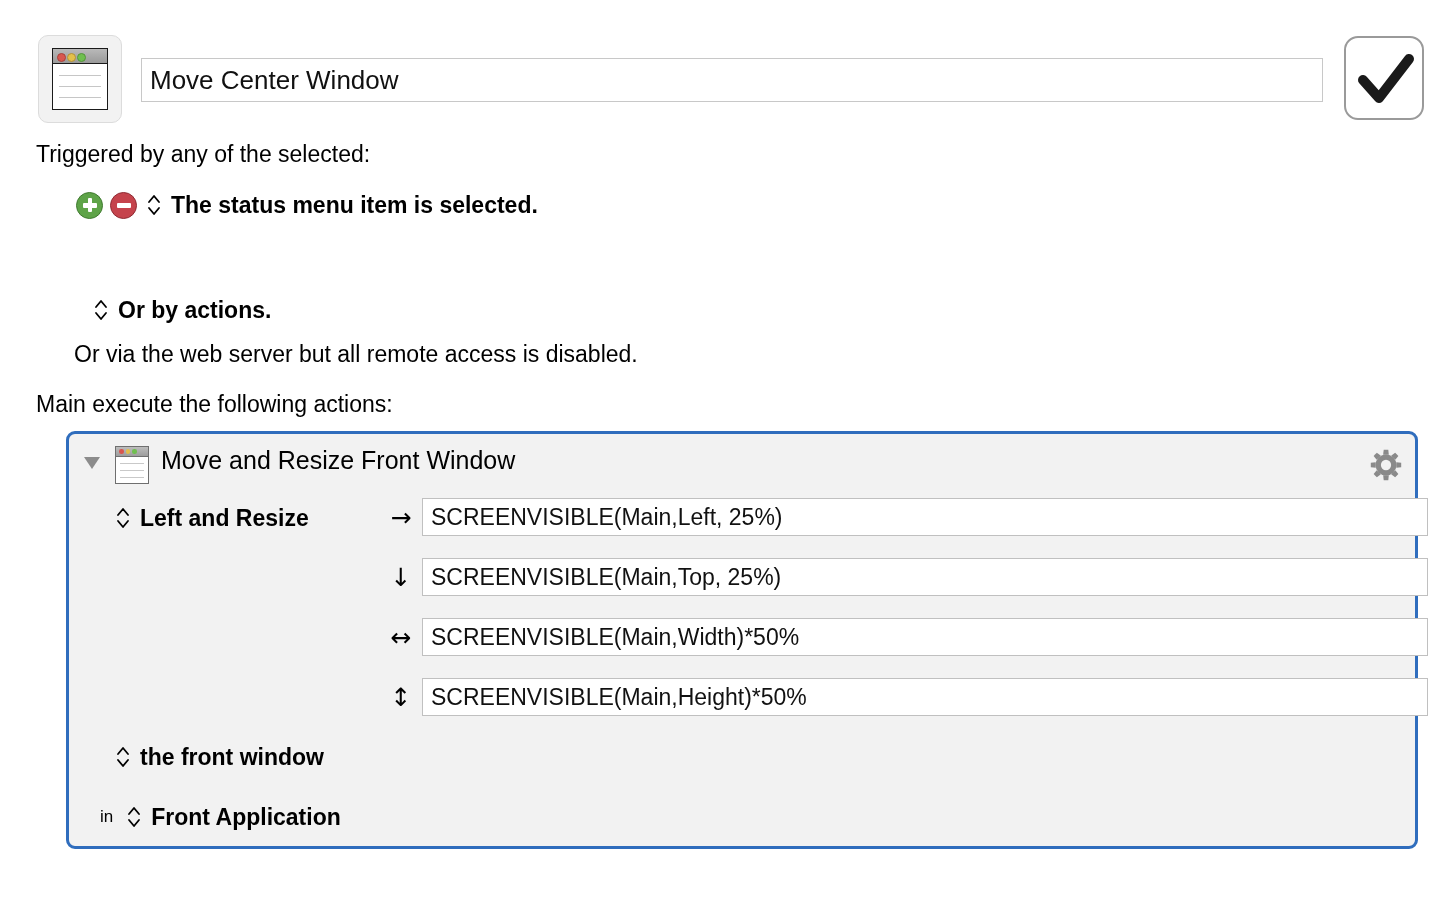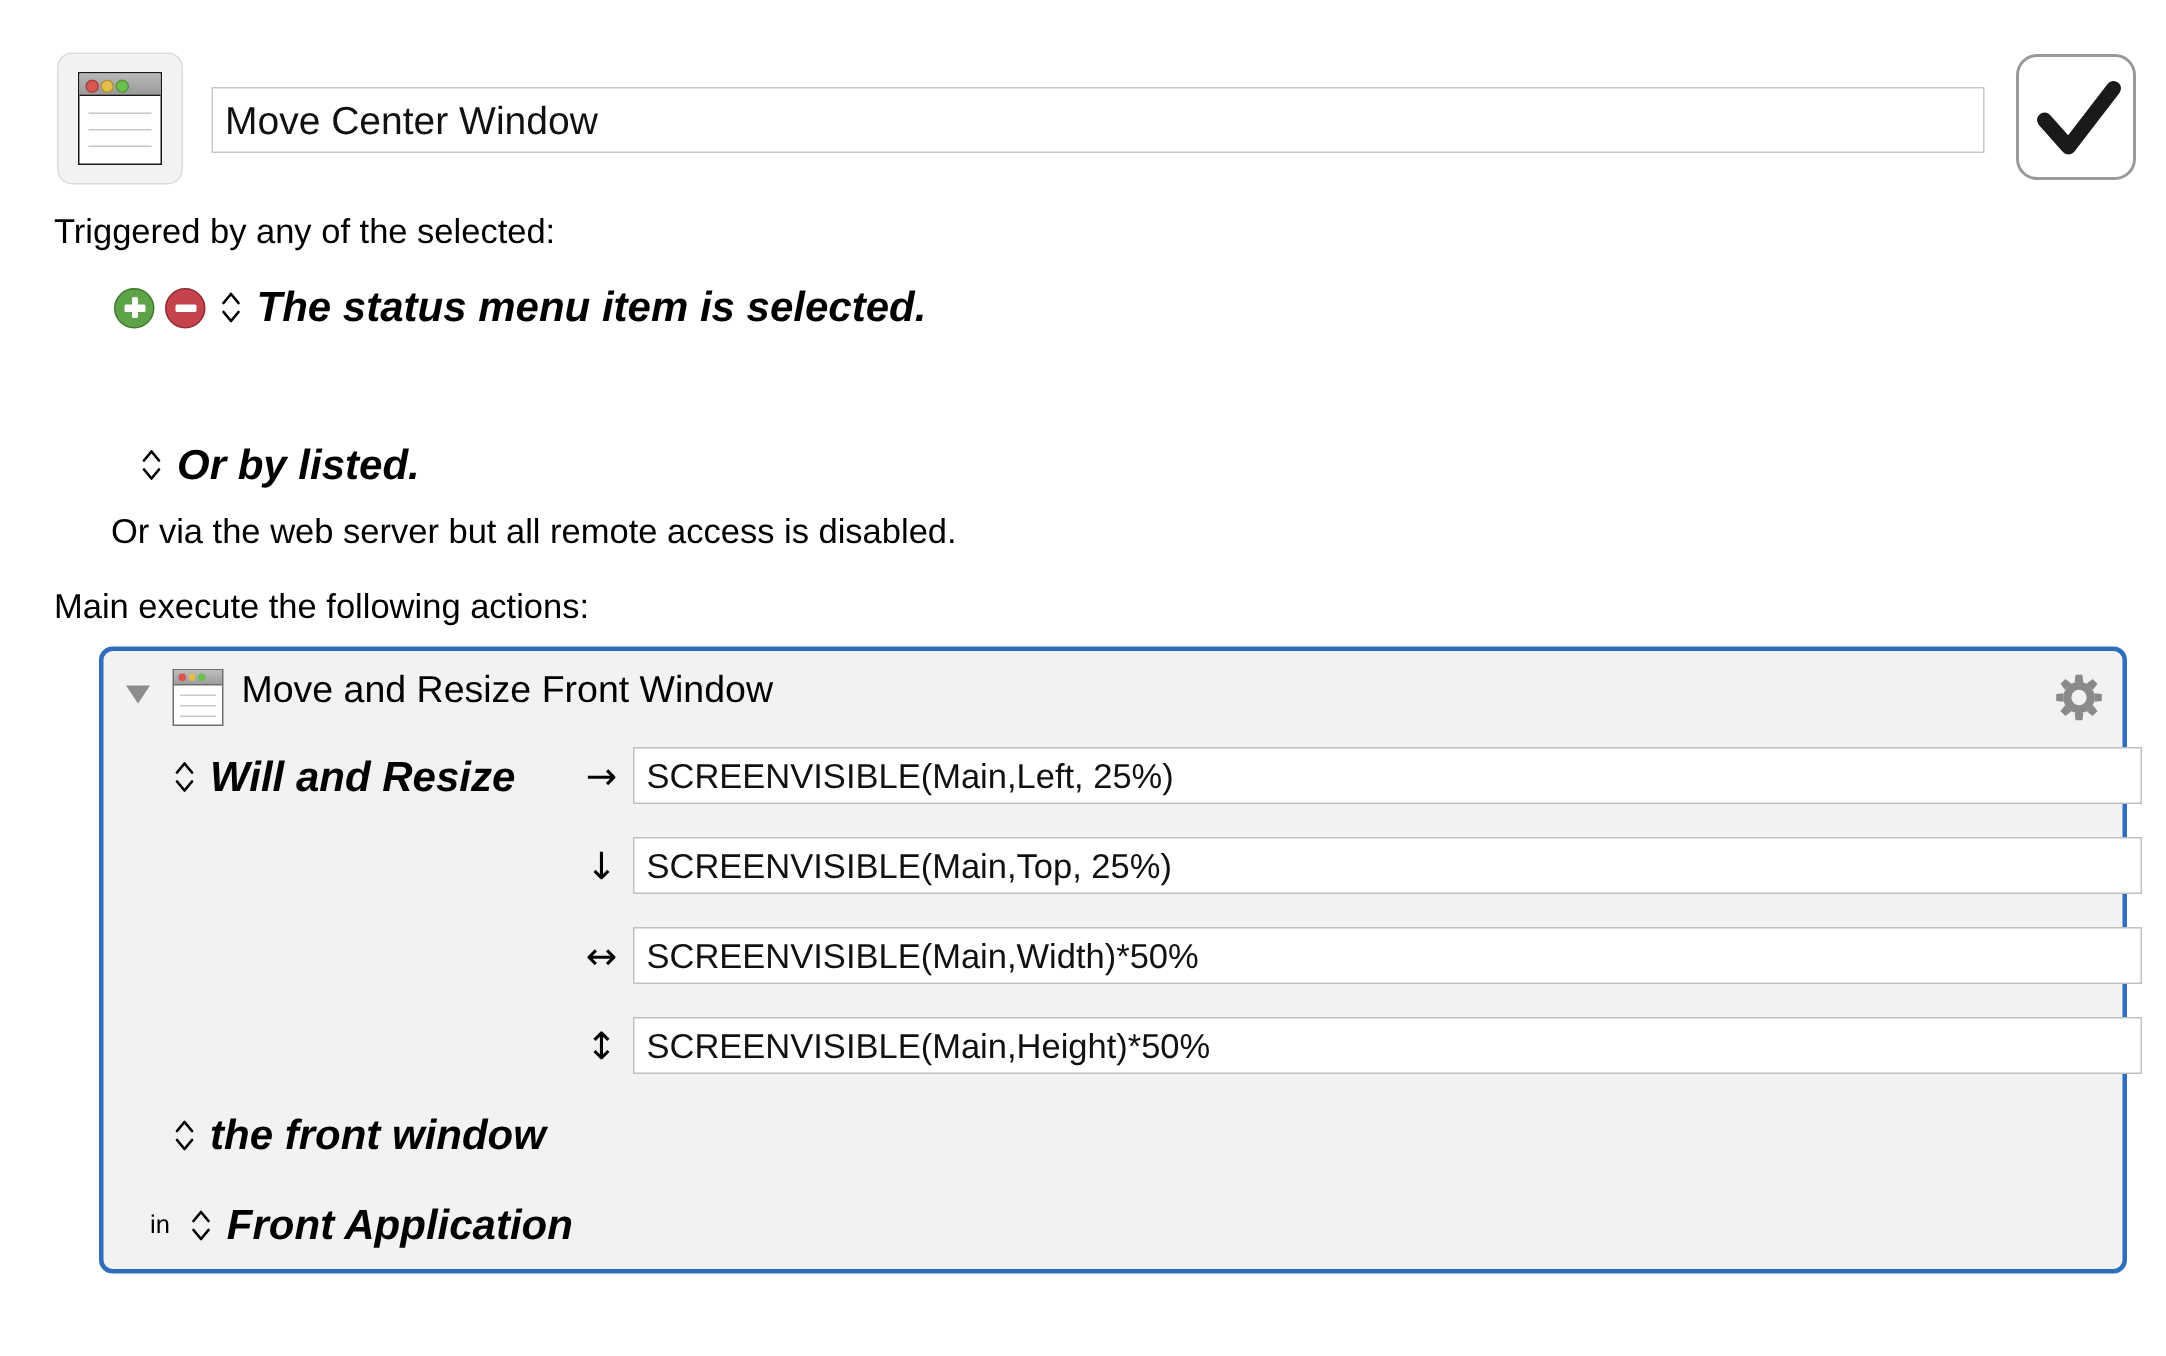--- a/index.html
+++ b/index.html
@@ -64,21 +64,21 @@
     background: #ffffff;
     border: 2.5px solid #9a9a9a;
     border-radius: 14px;
     box-sizing: border-box;
   }
   .check-button svg { position: absolute; left: 9px; top: 11px; }
 
   
   .line { position: absolute; white-space: nowrap; }
   .txt-normal { font-size: 23px; color: #000; }
-  .txt-bold { font-size: 28px; font-weight: bold; color: #000; font-style: italic; }
+  .txt-bold { font-size: 23px; font-weight: bold; color: #000; }
 
   .lbl-triggered { left: 36px; top: 141px; }
 
   .trig-row { position: absolute; left: 76px; top: 190px; height: 30px; display: flex; align-items: center; }
   .circle-btn { width: 27px; height: 27px; border-radius: 50%; position: relative; box-sizing: border-box; }
   .circle-btn.add { background: #5ea348; border: 1.5px solid #3f7a2f; margin-right: 7px; }
   .circle-btn.del { background: #c5434c; border: 1.5px solid #8f2b33; }
   .circle-btn .bar-h { position: absolute; left: 5.5px; top: 10.5px; width: 14px; height: 4.5px; background: #fff; border-radius: 1px; }
   .circle-btn .bar-v { position: absolute; left: 10.5px; top: 5.5px; width: 4.5px; height: 14px; background: #fff; border-radius: 1px; }
 
@@ -204,21 +204,21 @@
   </div>
 
 
   <div class="script-row">
     <span class="stepper">
       <svg width="14" height="22" viewBox="0 0 14 22">
         <path d="M2 8 L7 2 L12 8" stroke="#000" stroke-width="1.8" fill="none" stroke-linecap="round" stroke-linejoin="round"></path>
         <path d="M2 14 L7 20 L12 14" stroke="#000" stroke-width="1.8" fill="none" stroke-linecap="round" stroke-linejoin="round"></path>
       </svg>
     </span>
-    <span class="txt-bold">Or by listed.</span>
+    <span class="txt-bold">Or by actions.</span>
   </div>
 
   <div class="line txt-normal web-desc">Or via the web server but all remote access is disabled.</div>
 
   <div class="line txt-normal lbl-willexec">Main execute the following actions:</div>
 
   <div class="action-panel">
 
     <svg class="disclosure" viewBox="0 0 24 24">
       <path d="M4 7 L20 7 L12 19 Z" fill="#8c8c8c"></path>
@@ -252,21 +252,21 @@
       <circle cx="20" cy="20" r="5.4" fill="#f2f2f2"></circle>
     </svg>
 
     <div class="mr-label">
       <span class="stepper">
         <svg width="14" height="22" viewBox="0 0 14 22">
           <path d="M2 8 L7 2 L12 8" stroke="#000" stroke-width="1.8" fill="none" stroke-linecap="round" stroke-linejoin="round"></path>
           <path d="M2 14 L7 20 L12 14" stroke="#000" stroke-width="1.8" fill="none" stroke-linecap="round" stroke-linejoin="round"></path>
         </svg>
       </span>
-      <span class="txt-bold">Will and Resize</span>
+      <span class="txt-bold">Left and Resize</span>
     </div>
 
     <div class="field-row row-1">
       <span class="field-arrow">→</span>
       <input class="txt-field" type="text" value="SCREENVISIBLE(Main,Left, 25%)" style="">
     </div>
 
     <div class="field-row row-2">
       <span class="field-arrow">↓</span>
       <input class="txt-field" type="text" value="SCREENVISIBLE(Main,Top, 25%)" style="">

